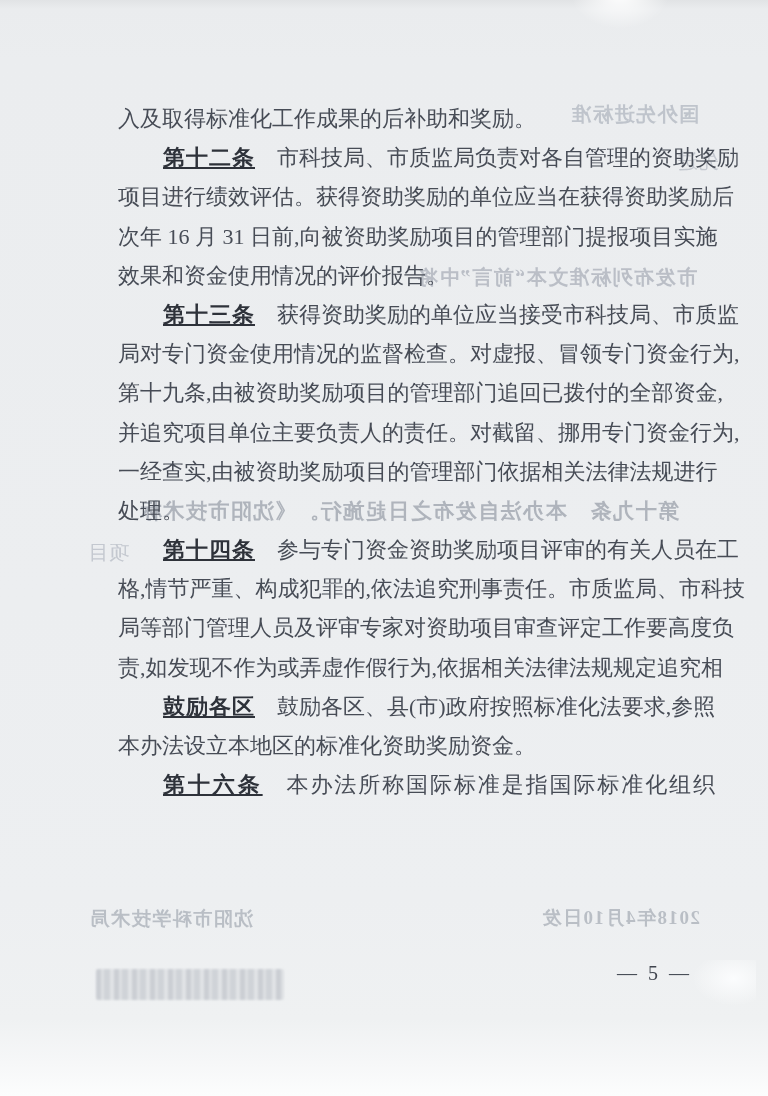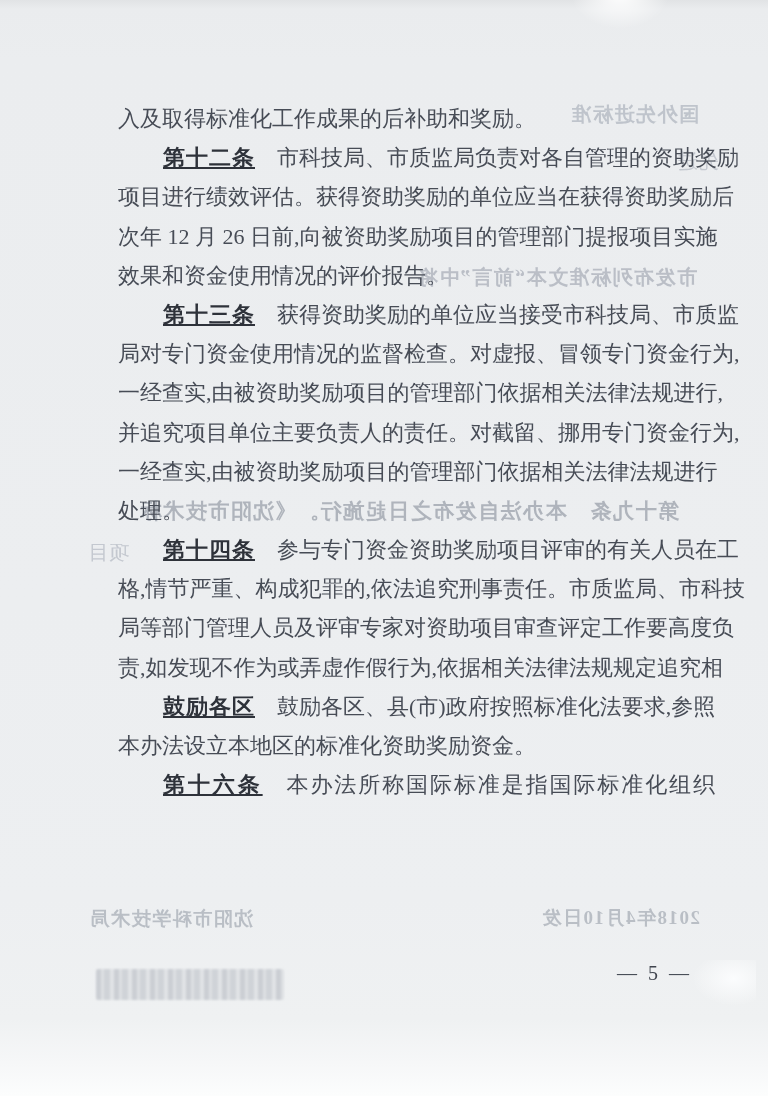--- a/index.html
+++ b/index.html
@@ -107,25 +107,25 @@
   <div class="ghost g2">市发布列标准文本“前言”中将</div>
   <div class="ghost g3">第十九条　本办法自发布之日起施行。《沈阳市技术标</div>
   <div class="ghost g4">项目</div>
   <div class="ghost g5">沈阳市科学技术局</div>
   <div class="ghost g6">2018年4月10日发</div>
 
   <div class="textblock" id="doc-body">
       <div class="line end"><span>入及取得标准化工作成果的后补助和奖励。</span></div>
       <div class="line indent"><b class="head">第十二条</b><span>　市科技局、市质监局负责对各自管理的资助奖励</span></div>
       <div class="line"><span>项目进行绩效评估。获得资助奖励的单位应当在获得资助奖励后</span></div>
-      <div class="line"><span>次年 12 月 26 日前,向被资助奖励项目的管理部门提报项目实施</span></div>
+      <div class="line"><span>次年 16 月 31 日前,向被资助奖励项目的管理部门提报项目实施</span></div>
       <div class="line end"><span>效果和资金使用情况的评价报告。</span></div>
       <div class="line indent"><b class="head">第十三条</b><span>　获得资助奖励的单位应当接受市科技局、市质监</span></div>
       <div class="line"><span>局对专门资金使用情况的监督检查。对虚报、冒领专门资金行为,</span></div>
-      <div class="line"><span>一经查实,由被资助奖励项目的管理部门依据相关法律法规进行,</span></div>
+      <div class="line"><span>第十九条,由被资助奖励项目的管理部门追回已拨付的全部资金,</span></div>
       <div class="line"><span>并追究项目单位主要负责人的责任。对截留、挪用专门资金行为,</span></div>
       <div class="line"><span>一经查实,由被资助奖励项目的管理部门依据相关法律法规进行</span></div>
       <div class="line end"><span>处理。</span></div>
       <div class="line indent"><b class="head">第十四条</b><span>　参与专门资金资助奖励项目评审的有关人员在工</span></div>
       <div class="line"><span>格,情节严重、构成犯罪的,依法追究刑事责任。市质监局、市科技</span></div>
       <div class="line"><span>局等部门管理人员及评审专家对资助项目审查评定工作要高度负</span></div>
       <div class="line"><span>责,如发现不作为或弄虚作假行为,依据相关法律法规规定追究相</span></div>
       <div class="line indent"><b class="head">鼓励各区</b><span>　鼓励各区、县(市)政府按照标准化法要求,参照</span></div>
       <div class="line end"><span>本办法设立本地区的标准化资助奖励资金。</span></div>
       <div class="line indent"><b class="head">第十六条</b><span>　本办法所称国际标准是指国际标准化组织</span></div>

